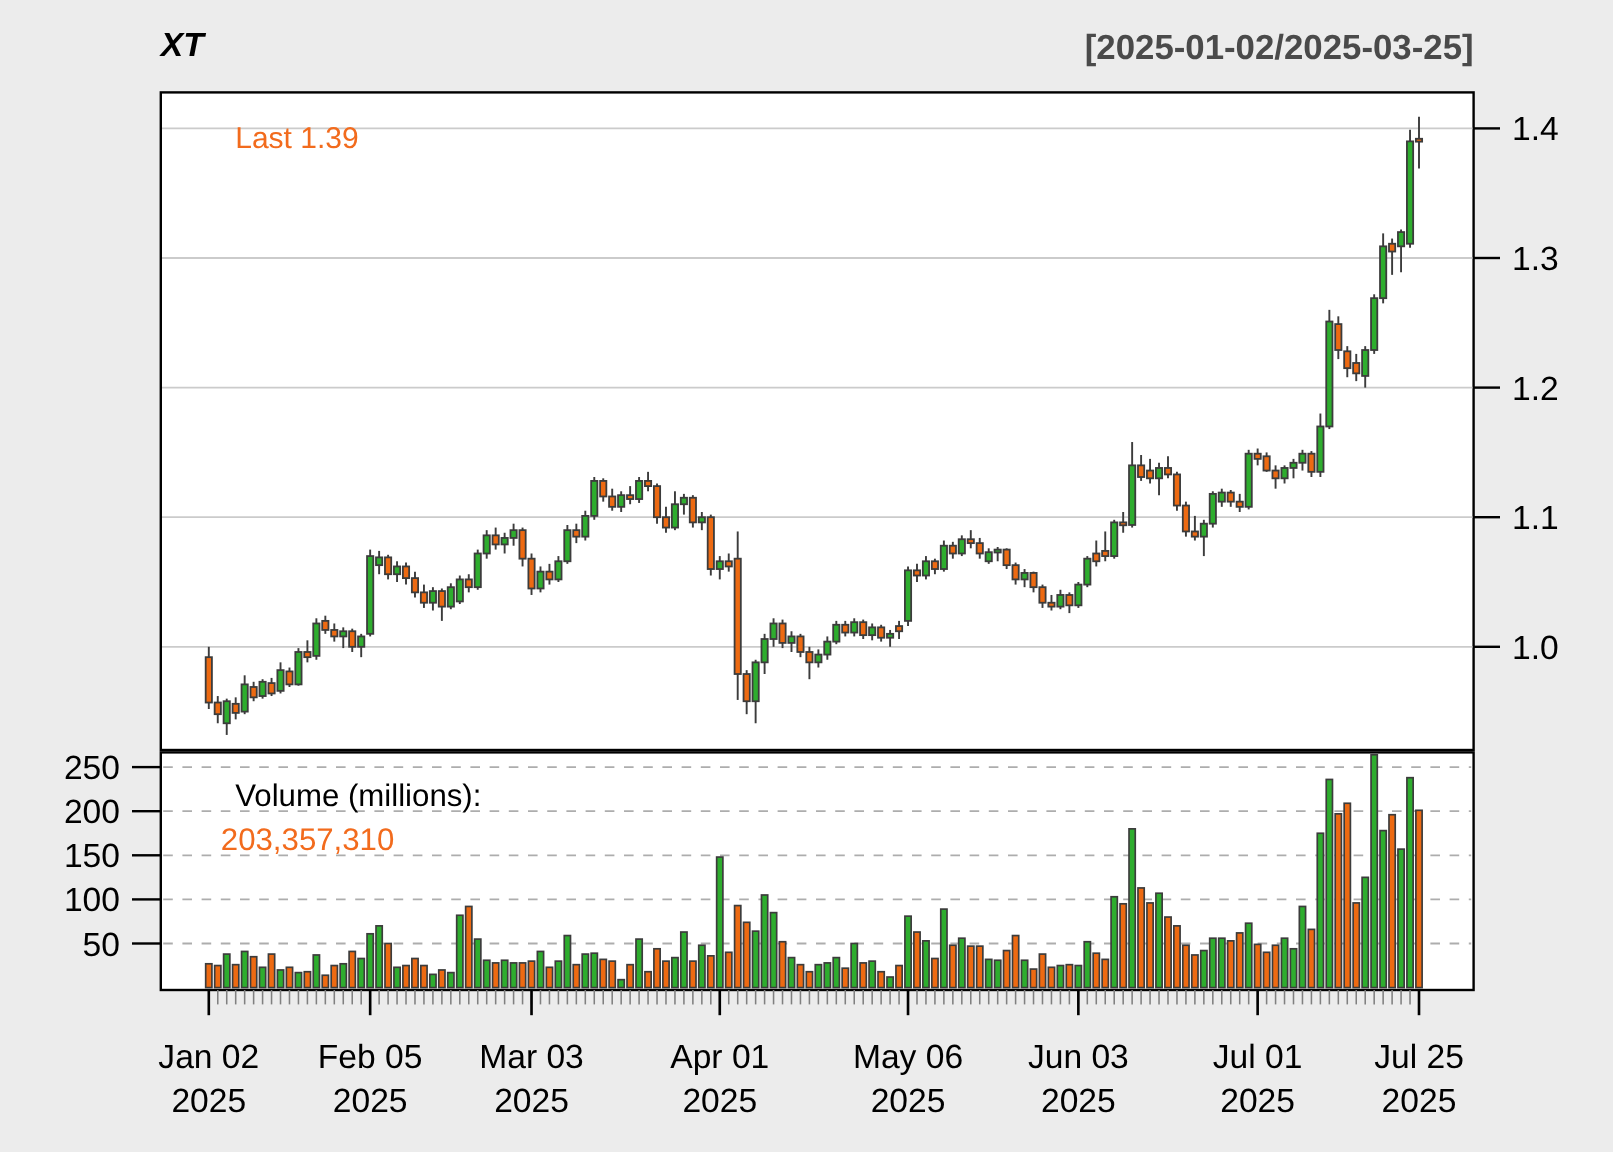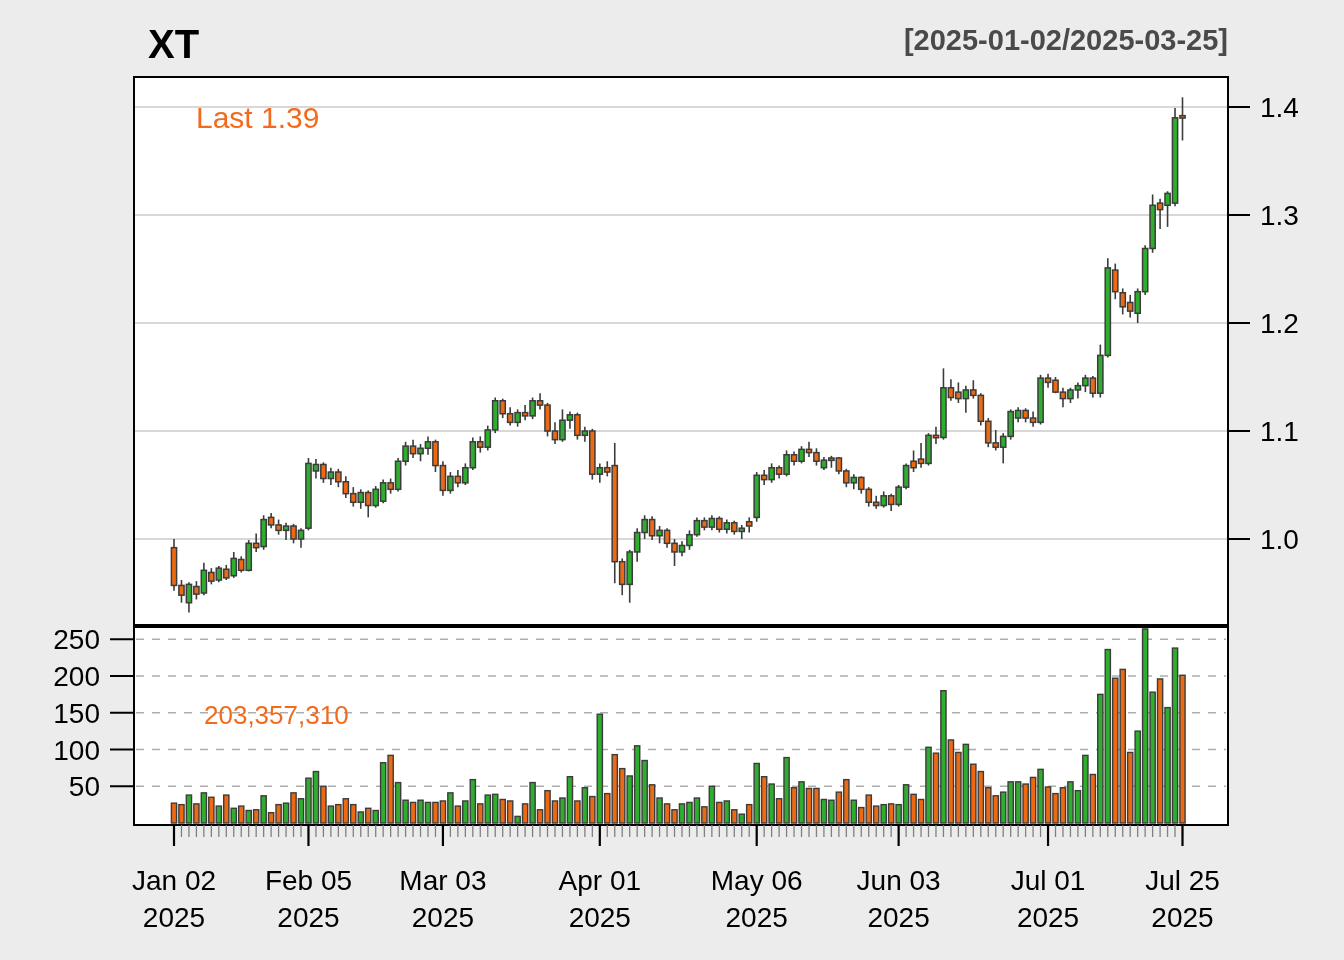--- a/index.html
+++ b/index.html
@@ -1,24 +1,24 @@
 <!DOCTYPE html>
 <html><head>
 <meta charset="utf-8">
 <style>
   html,body{margin:0;padding:0;}
   body{width:1344px;height:960px;background:#ECECEC;font-family:"Liberation Sans",sans-serif;position:relative;overflow:hidden;}
   .stage{position:absolute;left:0;top:0;width:1344px;height:960px;}
   svg{position:absolute;left:0;top:0;}
   .overlay{position:absolute;white-space:nowrap;}
-  .chart-title{left:148px;top:22px;font-size:40px;font-weight:bold;color:#000;}
+  .chart-title{left:134px;top:22px;font-size:28px;font-weight:bold;color:#000;font-style:italic;}
   .range-label{right:116px;top:24px;font-size:29px;font-weight:bold;color:#4A4A4A;}
-  .last-label{left:196px;top:101px;font-size:30px;color:#F26B1D;}
+  .last-label{left:196px;top:101px;font-size:25px;color:#F26B1D;}
   .vol-title{left:196px;top:648px;font-size:26px;color:#000;}
-  .vol-value{left:204px;top:684px;font-size:26px;color:#F26B1D;margin-top:16px;}
+  .vol-value{left:184px;top:684px;font-size:26px;color:#F26B1D;}
 </style>
 </head>
 <body>
 
 <div class="stage">
   <svg id="chart-svg" width="1344" height="960" viewBox="0 0 1344 960">
       <g>
         <rect x="134" y="77" width="1094" height="548" fill="#FFFFFF" stroke="#000000" stroke-width="2"></rect>
         <rect x="134" y="627" width="1094" height="198" fill="#FFFFFF" stroke="#000000" stroke-width="2"></rect>
       </g>
@@ -635,14 +635,15 @@
         <text x="1048.0333333333333" y="890">Jul 01</text>
         <text x="1048.0333333333333" y="927">2025</text>
         <line x1="1182.5" y1="825" x2="1182.5" y2="846" stroke="#000000" stroke-width="2.2"></line>
         <text x="1182.5" y="890">Jul 25</text>
         <text x="1182.5" y="927">2025</text>
       </g>
     </svg>
   <div class="overlay chart-title">XT</div>
   <div class="overlay range-label">[2025-01-02/2025-03-25]</div>
   <div class="overlay last-label">Last 1.39</div>
+  <div class="overlay vol-title">Volume (millions):</div>
   <div class="overlay vol-value">203,357,310</div>
 </div>
 
 </body></html>

